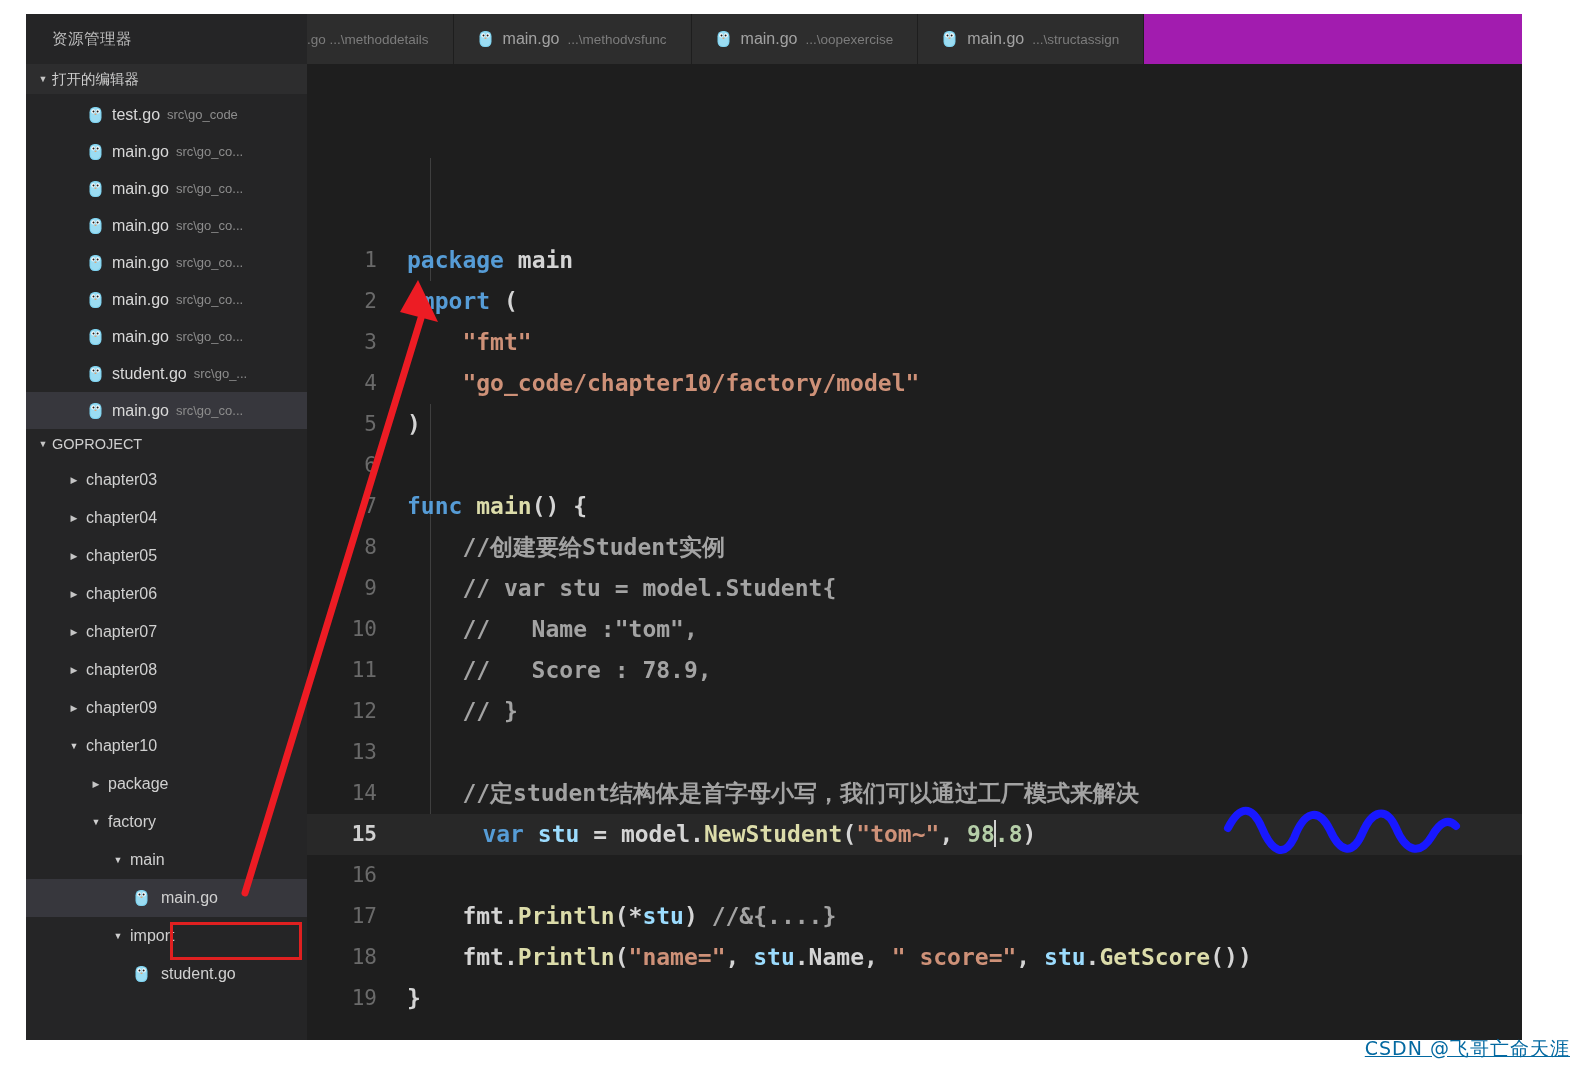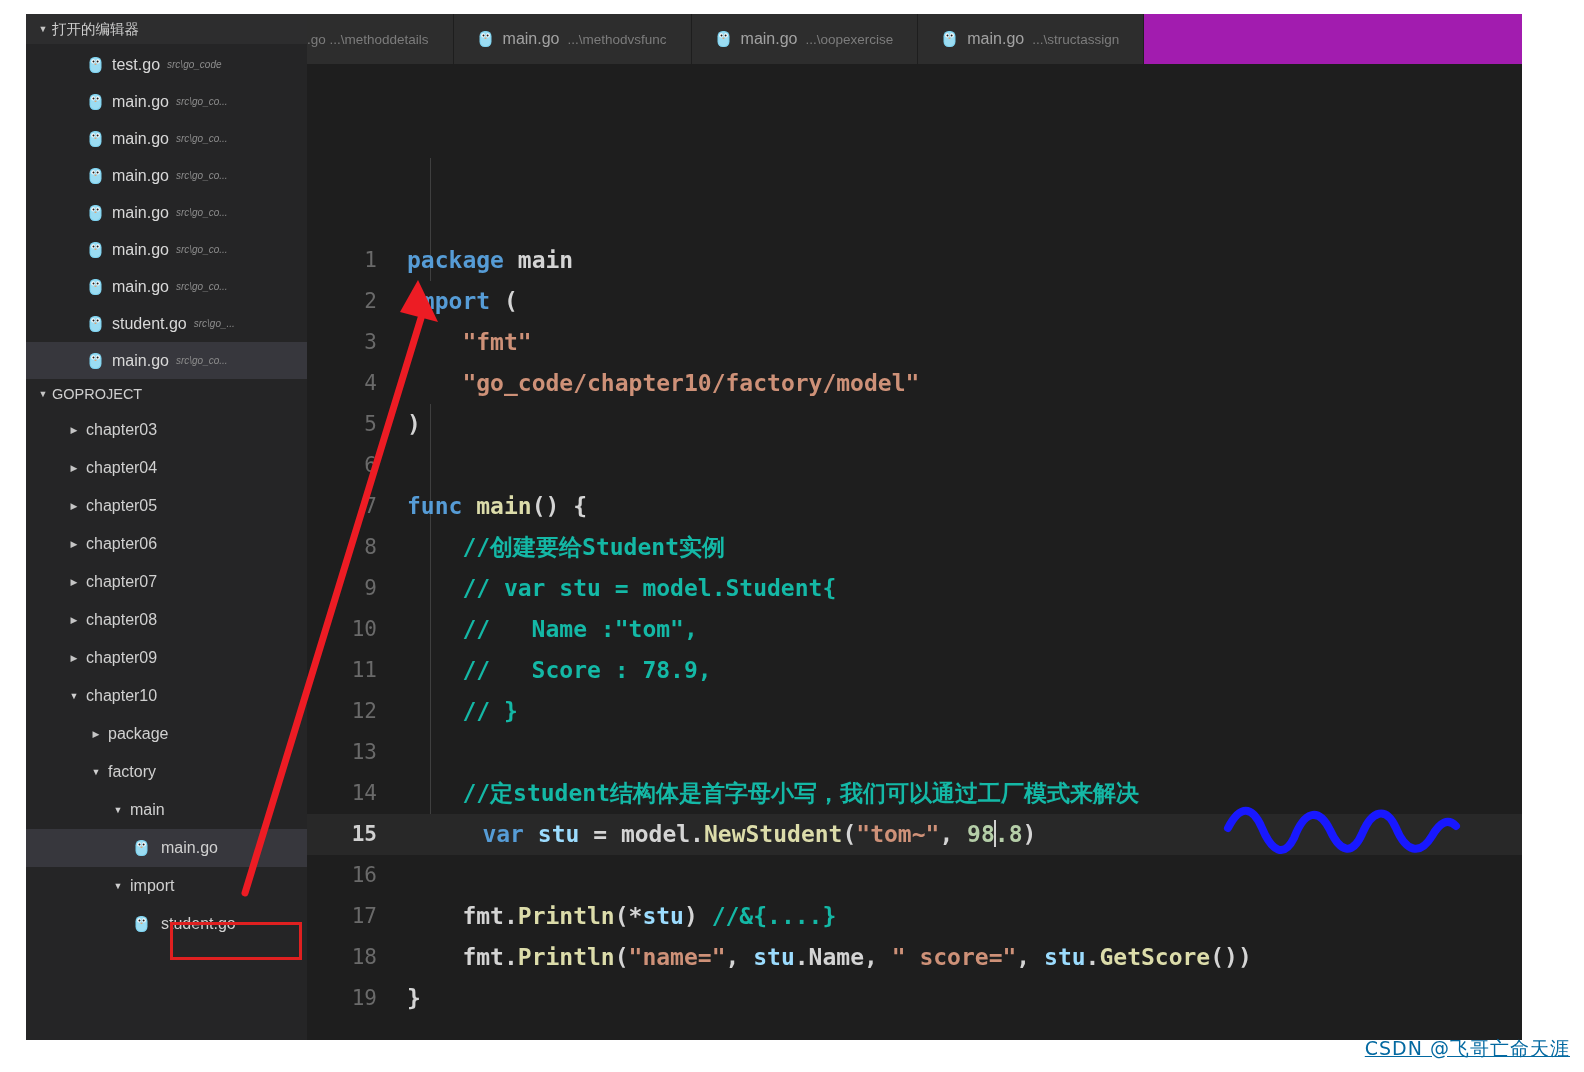--- a/index.html
+++ b/index.html
@@ -84,23 +84,22 @@
     flex: 0 0 auto;
     position: relative;
   }
   .gopher svg { display: block; }
   .fname {
     font-size: 16px;
     color: #d8d8d8;
     margin-right: 7px;
   }
   .fpath {
-    font-size: 10px;
+    font-size: 13px;
     color: #8d8d8d;
-    font-style: italic;
   }
   .tree { padding-top: 2px; }
   .tree-row {
     height: 38px;
     display: flex;
     align-items: center;
     white-space: nowrap;
     font-size: 16px;
     color: #d0d0d0;
     position: relative;
@@ -188,21 +187,21 @@
   .indent-guide {
     position: absolute;
     left: 123px;
     width: 1px;
     background: #3f3f3f;
   }
   
   .kw   { color: #569cd6; }
   .fn   { color: #dcdcaa; }
   .str  { color: #ce9178; }
-  .cmt  { color: #14b8a6; }
+  .cmt  { color: #a3a3a3; }
   .pl   { color: #d4d4d4; }
   .num  { color: #b5cea8; }
   .ident{ color: #9cdcfe; }
   .cursor {
     display: inline-block;
     width: 2px;
     height: 27px;
     background: #d0d0d0;
     vertical-align: -5px;
     margin: 0 -1px;
@@ -231,20 +230,21 @@
   }
 </style>
 </head>
 <body>
 
 <div id="root">
 
   <div class="vscode-window">
 
     <div class="sidebar">
+      <div class="sidebar-title">资源管理器</div>
 
       <div class="section-header">
         <span class="twisty">▼</span>
         <span>打开的编辑器</span>
       </div>
 
       <div class="open-editors-list" id="open-editors-list">
           <div class="oe-row">
             <span class="gopher">
               <svg width="15" height="18" viewBox="0 0 15 18">

